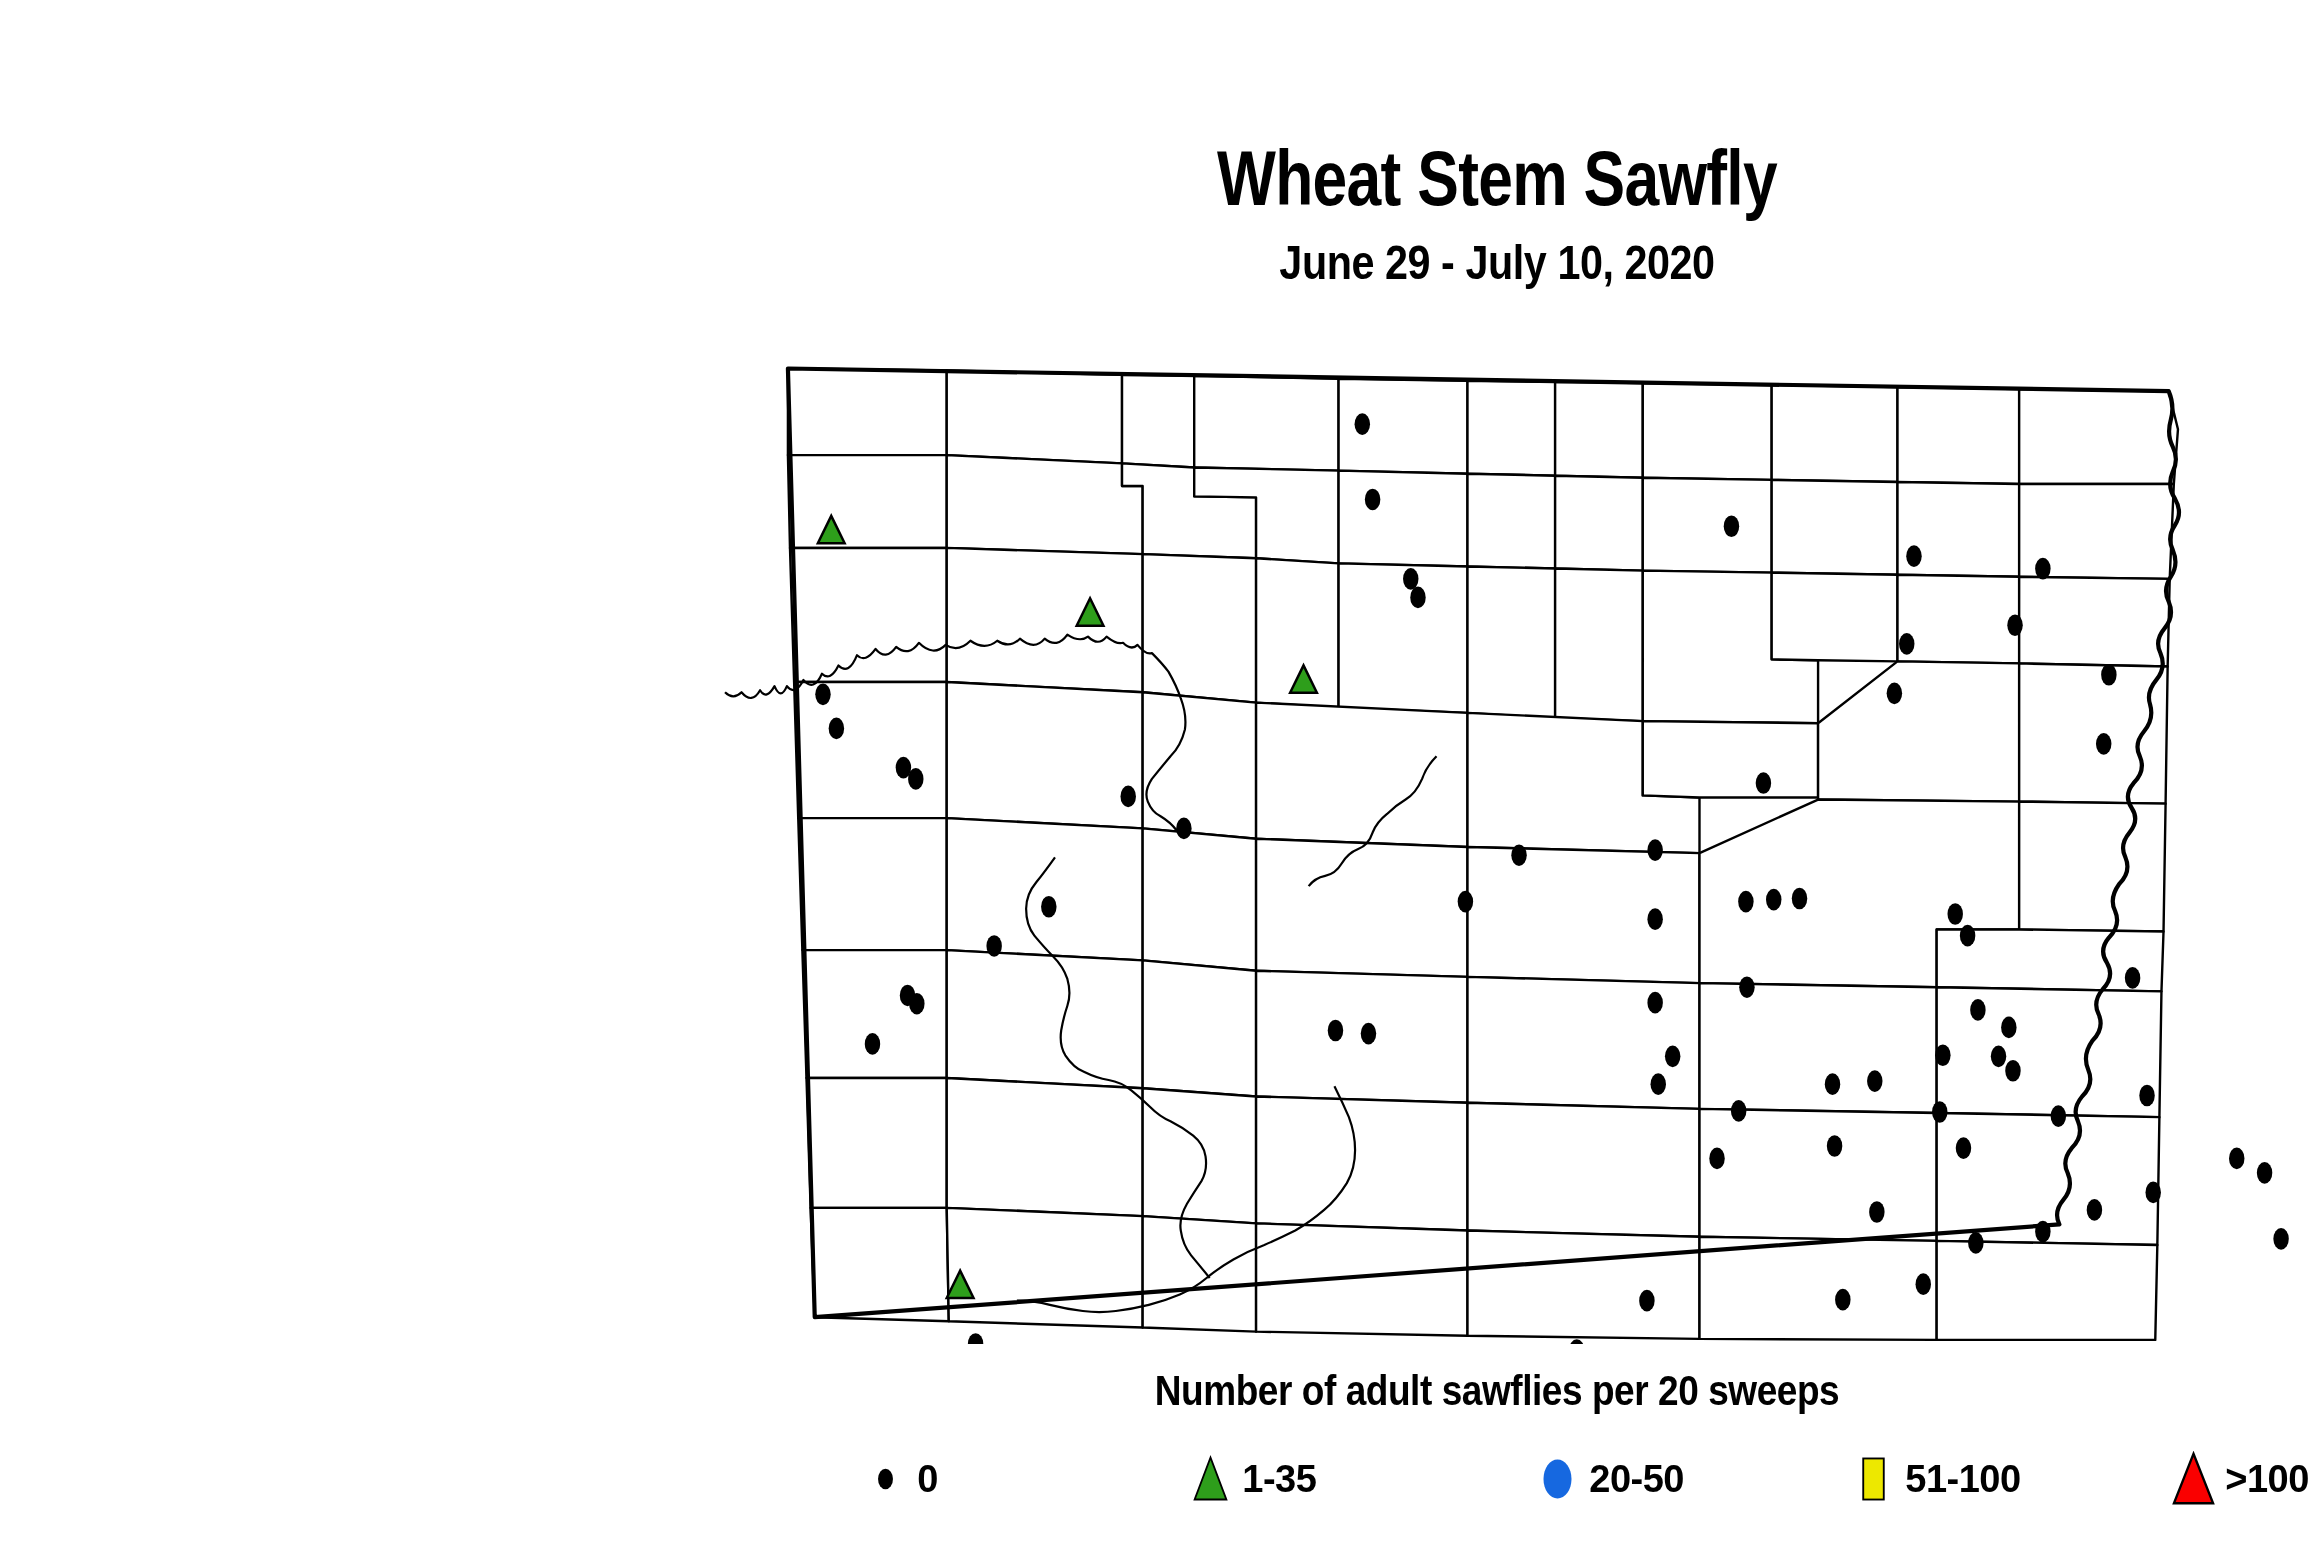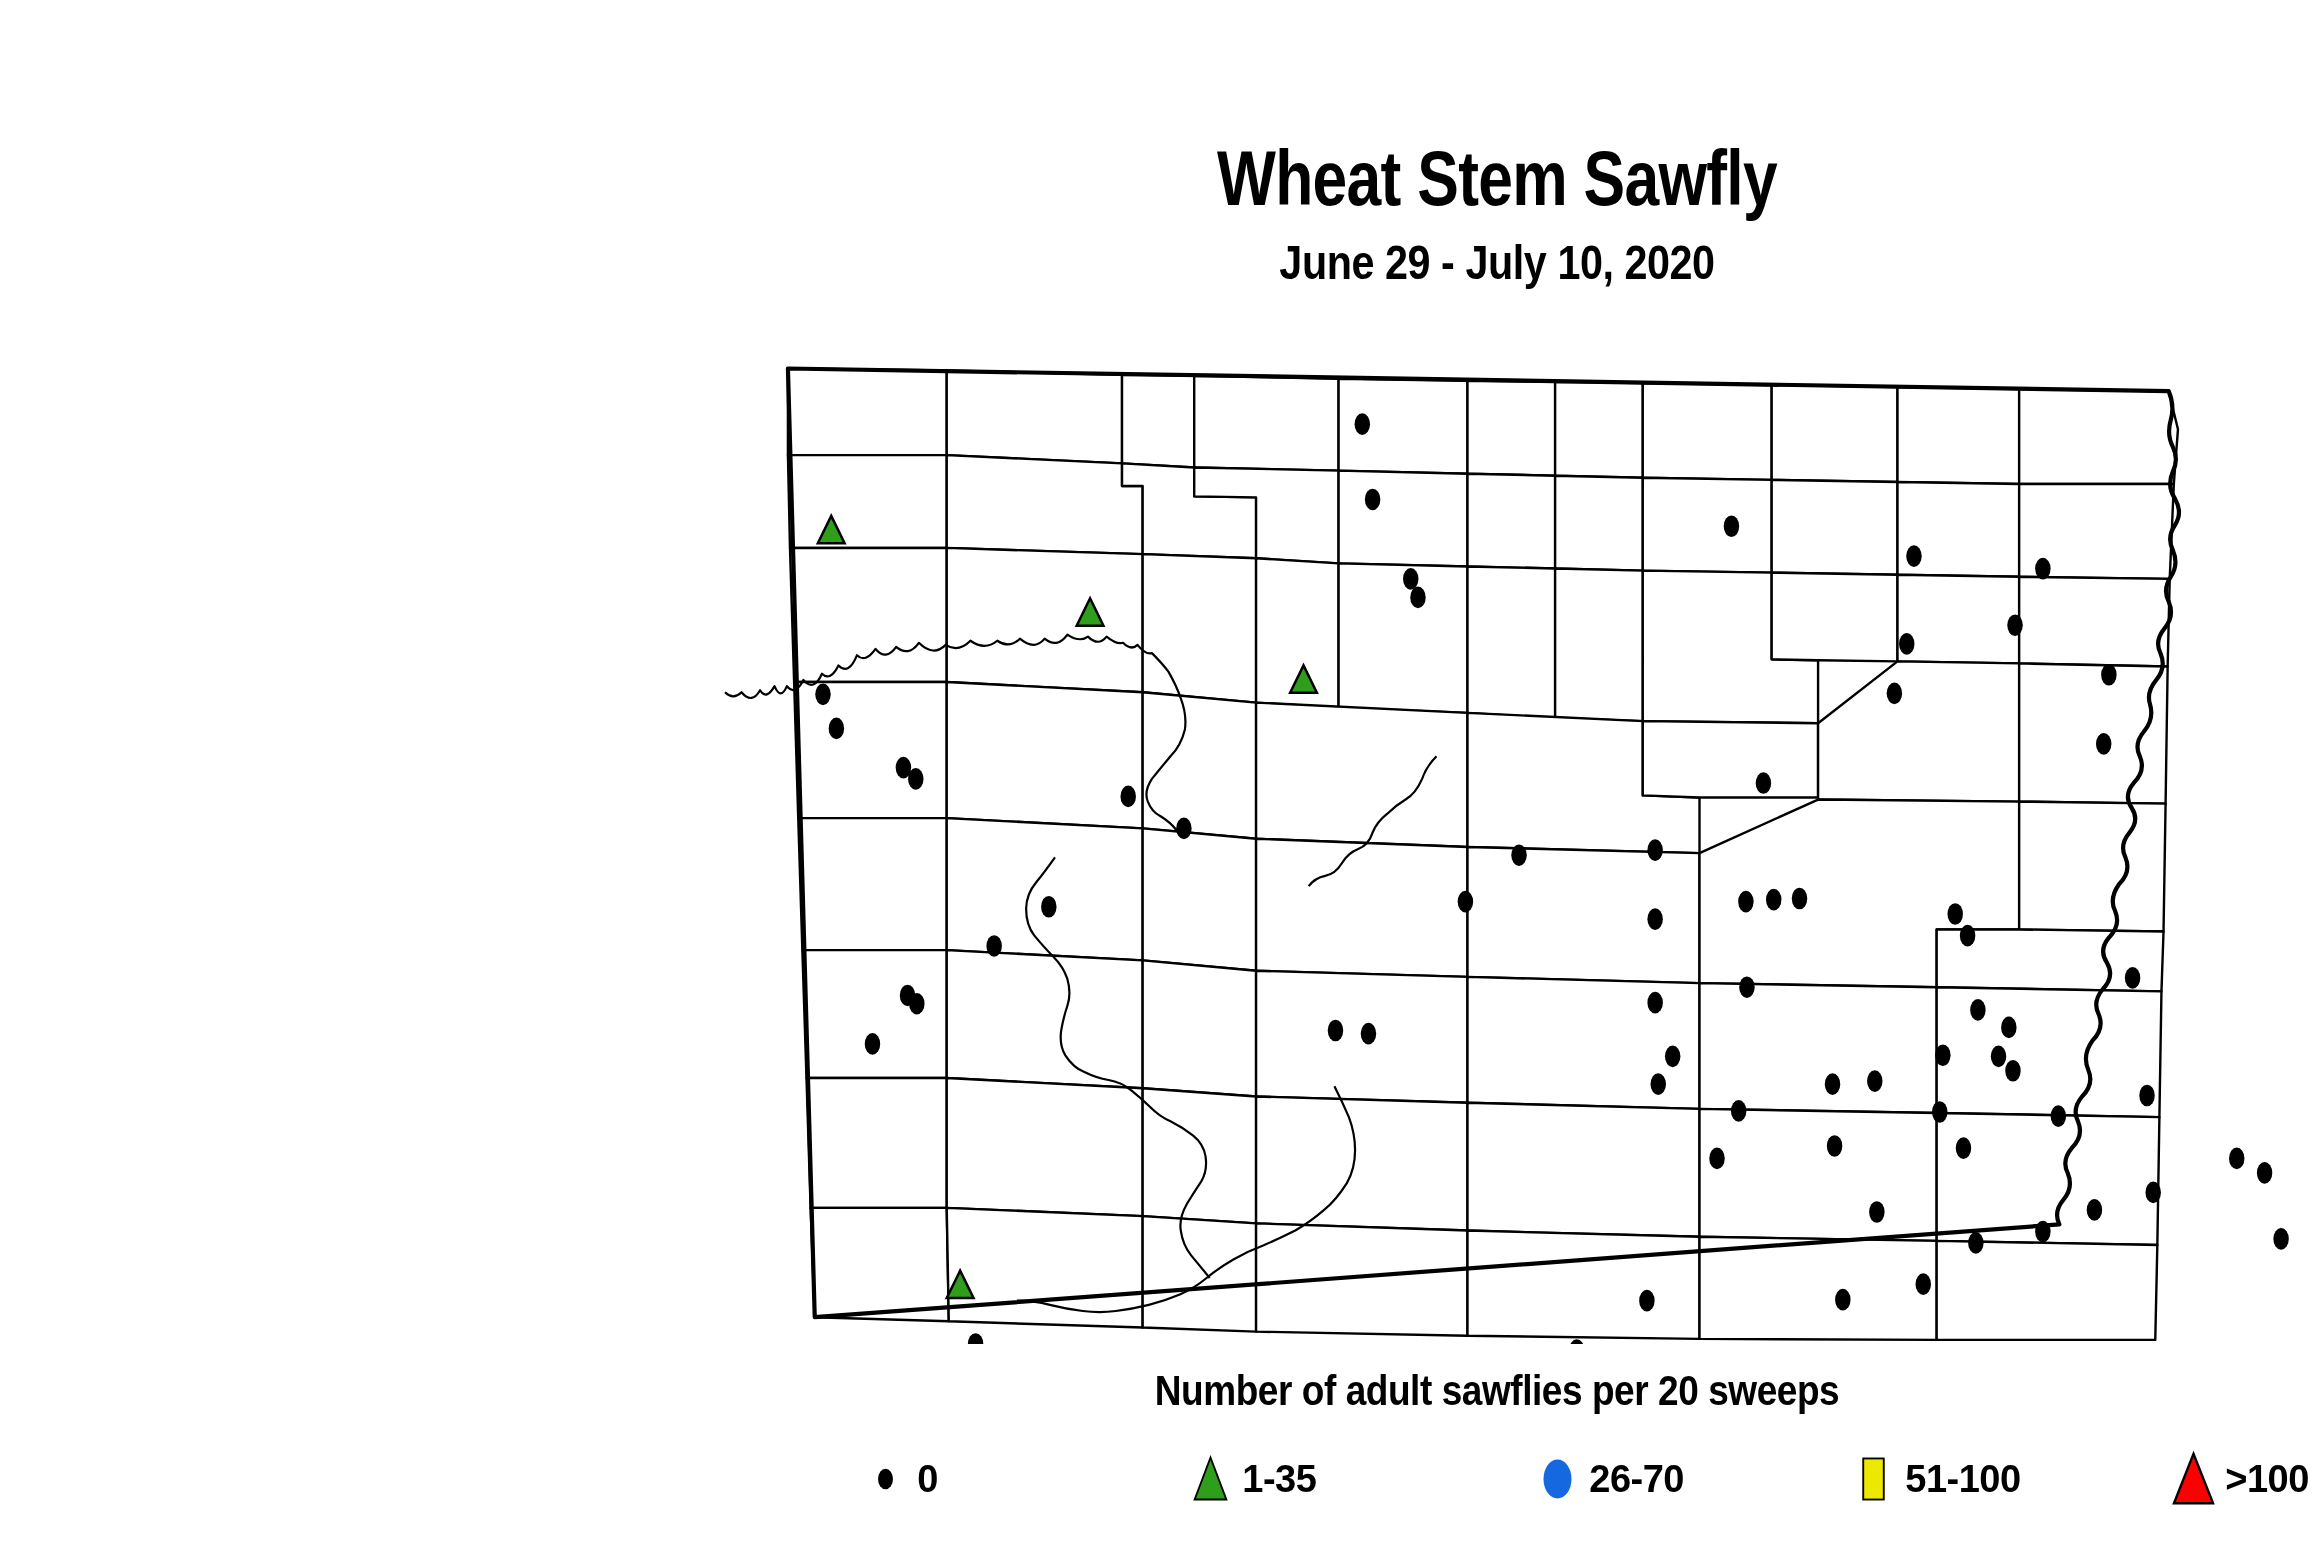--- a/index.html
+++ b/index.html
@@ -415,21 +415,21 @@
       </span>
       <span class="legend-label">1-35</span>
     </div>
 
     <div class="legend-item li-2">
       <span class="legend-sym">
         <svg viewBox="0 0 96 120">
             <ellipse cx="48" cy="60" rx="30" ry="42" fill="#1668E0"></ellipse>
           </svg>
       </span>
-      <span class="legend-label">26-70</span>
+      <span class="legend-label">20-50</span>
     </div>
 
     <div class="legend-item li-3">
       <span class="legend-sym">
         <svg viewBox="0 0 96 120">
             <rect x="26" y="16" width="44" height="88" fill="#EDE800" stroke="#000000" stroke-width="4"></rect>
           </svg>
       </span>
       <span class="legend-label">51-100</span>
     </div>

